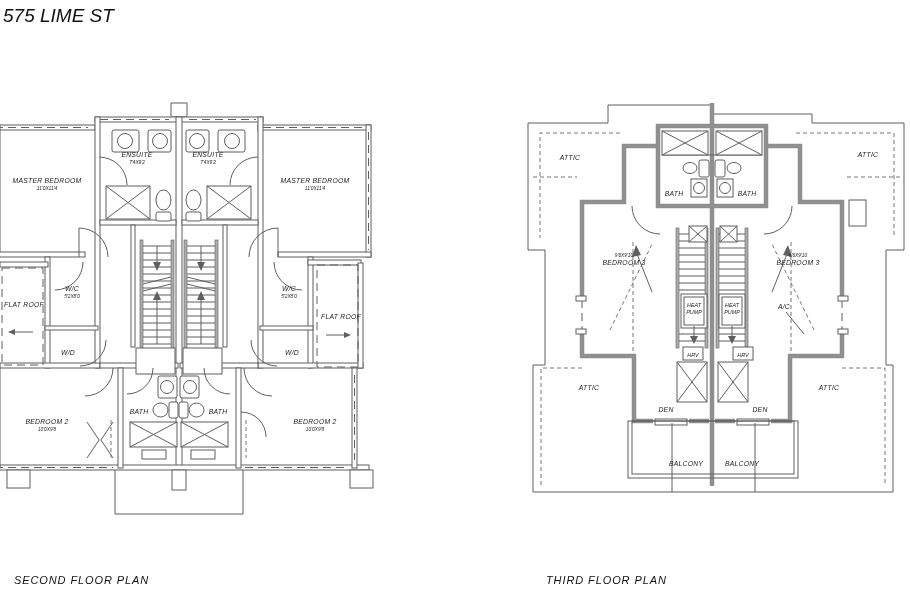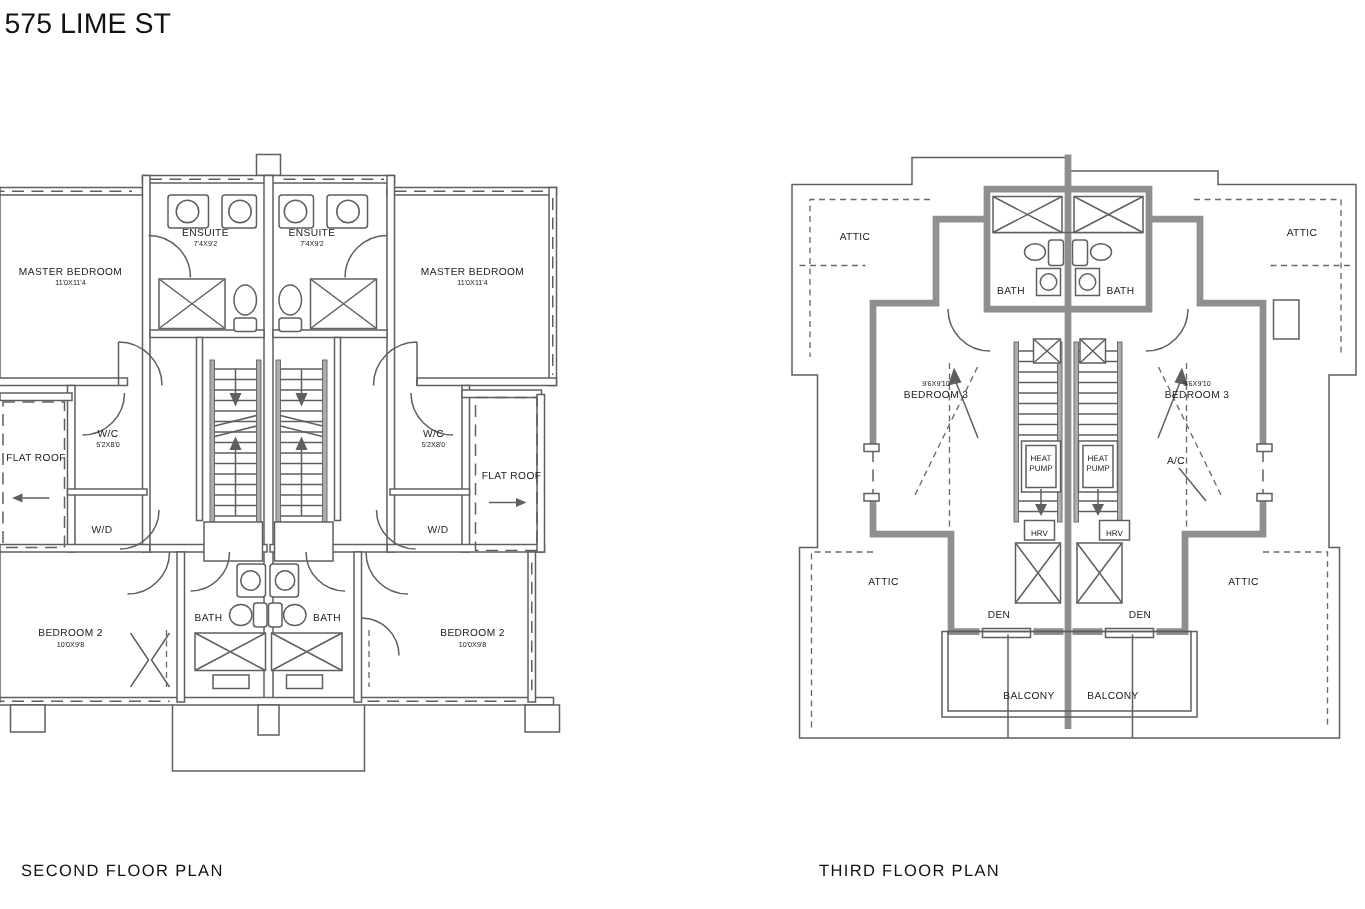--- a/index.html
+++ b/index.html
@@ -1,17 +1,17 @@
 <!DOCTYPE html>
 <html><head>
 <meta charset="utf-8">
 <style>
   html,body{margin:0;padding:0;background:#ffffff;}
   .page{position:relative;width:910px;height:606px;background:#fff;overflow:hidden;
-        font-family:"Liberation Sans", sans-serif;}
+        font-family:"Liberation Sans", sans-serif;font-style:italic;}
   svg{position:absolute;left:0;top:0;}
   
   .ln{fill:none;stroke:#5f5f5f;stroke-width:1;}
   .wl{fill:#ffffff;stroke:#5f5f5f;stroke-width:1;}
   .fx{fill:#ffffff;stroke:#5f5f5f;stroke-width:1;}
   .wd{fill:none;stroke:#5f5f5f;stroke-width:1;stroke-dasharray:8 5;}
   .wd2{fill:none;stroke:#6a6a6a;stroke-width:0.9;stroke-dasharray:4 3;}
   .tk{fill:none;stroke:#8f8f8f;stroke-width:4.5;}
   .rail{fill:#adadad;stroke:#5f5f5f;stroke-width:0.6;}
   .ah{fill:#5f5f5f;stroke:none;}

